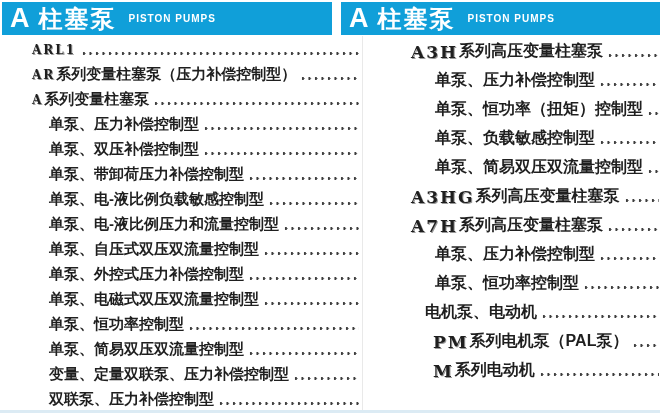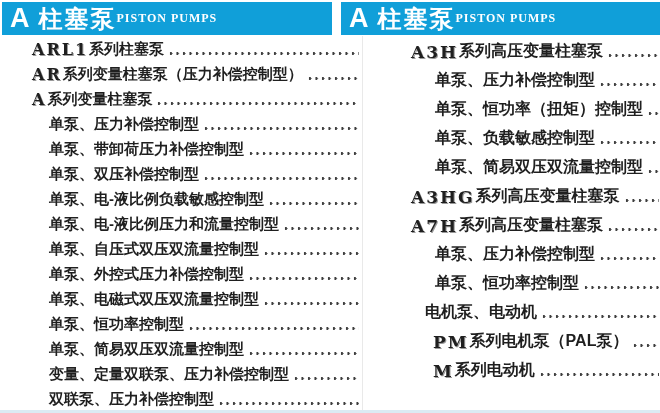--- a/index.html
+++ b/index.html
@@ -9,36 +9,36 @@
   }
   .page::after{content:"";position:absolute;left:0;right:0;bottom:0;height:3px;background:#dcebf4;}
   .header-bar{
     position:absolute;top:2px;height:33px;background:#109fd9;color:#ffffff;
     display:flex;align-items:center;overflow:hidden;
   }
   .h-left{left:2px;width:330px;}
   .h-right{left:341px;right:0;}
   .sec-letter{font-size:27px;font-weight:bold;line-height:1;margin:0 9px 0 8px;}
   .sec-cn{font-size:24px;font-weight:bold;letter-spacing:2px;white-space:nowrap;}
-  .sec-en{font-size:12px;font-weight:bold;letter-spacing:1px;white-space:nowrap;font-family:Liberation Serif, serif;}
+  .sec-en{font-size:10px;font-weight:bold;margin-left:12px;letter-spacing:1px;white-space:nowrap;}
   .divider{position:absolute;left:362px;top:36px;bottom:3px;width:1px;background:#e9e9e9;}
   .list{position:absolute;top:37px;}
   .list-left{left:2px;width:358px;}
   .list-right{left:364px;right:0;}
   .row{
     display:flex;align-items:center;overflow:hidden;
     font-weight:bold;color:#1f1f1f;white-space:nowrap;
   }
   .list-left .row{height:25px;font-size:15px;}
   .list-right .row{height:29px;font-size:16px;margin-left:45px;}
   .code{
     font-family:"DejaVu Serif",serif;font-weight:bold;letter-spacing:2px;
     margin-right:1px;text-shadow:1px 1px 0 #9a9a9a;
   }
-  .list-left .code{font-size:16px;}
+  .list-left .code{font-size:12px;}
   .list-right .code{font-size:17px;}
   .label{white-space:nowrap;}
   .list-left .level-series{padding-left:30px;}
   .list-left .level-sub{padding-left:47px;}
   .list-right .level-series{padding-left:2px;}
   .list-right .level-group{padding-left:16px;text-align:right;}
   .list-right .level-sub{padding-left:26px;}
   .list-right .level-subseries{padding-left:24px;}
   .dots{
     flex:1 1 auto;min-width:0;height:5px;margin-left:5px;margin-right:1px;margin-top:7px;
@@ -62,46 +62,45 @@
     <span class="sec-cn">柱塞泵</span>
     <span class="sec-en">PISTON PUMPS</span>
   </div>
 
   <div class="divider"></div>
 
   <div class="list list-left">
 
   <div class="row level-series">
         <span class="code">ARL1</span>
-        <span class="label">系列柱塞泵</span>
         <span class="dots"></span>
       </div>
       <div class="row level-series">
         <span class="code">AR</span>
         <span class="label">系列变量柱塞泵（压力补偿控制型）</span>
         <span class="dots"></span>
       </div>
       <div class="row level-series">
         <span class="code">A</span>
         <span class="label">系列变量柱塞泵</span>
         <span class="dots"></span>
       </div>
       <div class="row level-sub">
 
         <span class="label">单泵、压力补偿控制型</span>
         <span class="dots"></span>
       </div>
       <div class="row level-sub">
 
+        <span class="label">单泵、双压补偿控制型</span>
+        <span class="dots"></span>
+      </div>
+      <div class="row level-sub">
+
         <span class="label">单泵、带卸荷压力补偿控制型</span>
-        <span class="dots"></span>
-      </div>
-      <div class="row level-sub">
-
-        <span class="label">单泵、双压补偿控制型</span>
         <span class="dots"></span>
       </div>
       <div class="row level-sub">
 
         <span class="label">单泵、电-液比例负载敏感控制型</span>
         <span class="dots"></span>
       </div>
       <div class="row level-sub">
 
         <span class="label">单泵、电-液比例压力和流量控制型</span>

